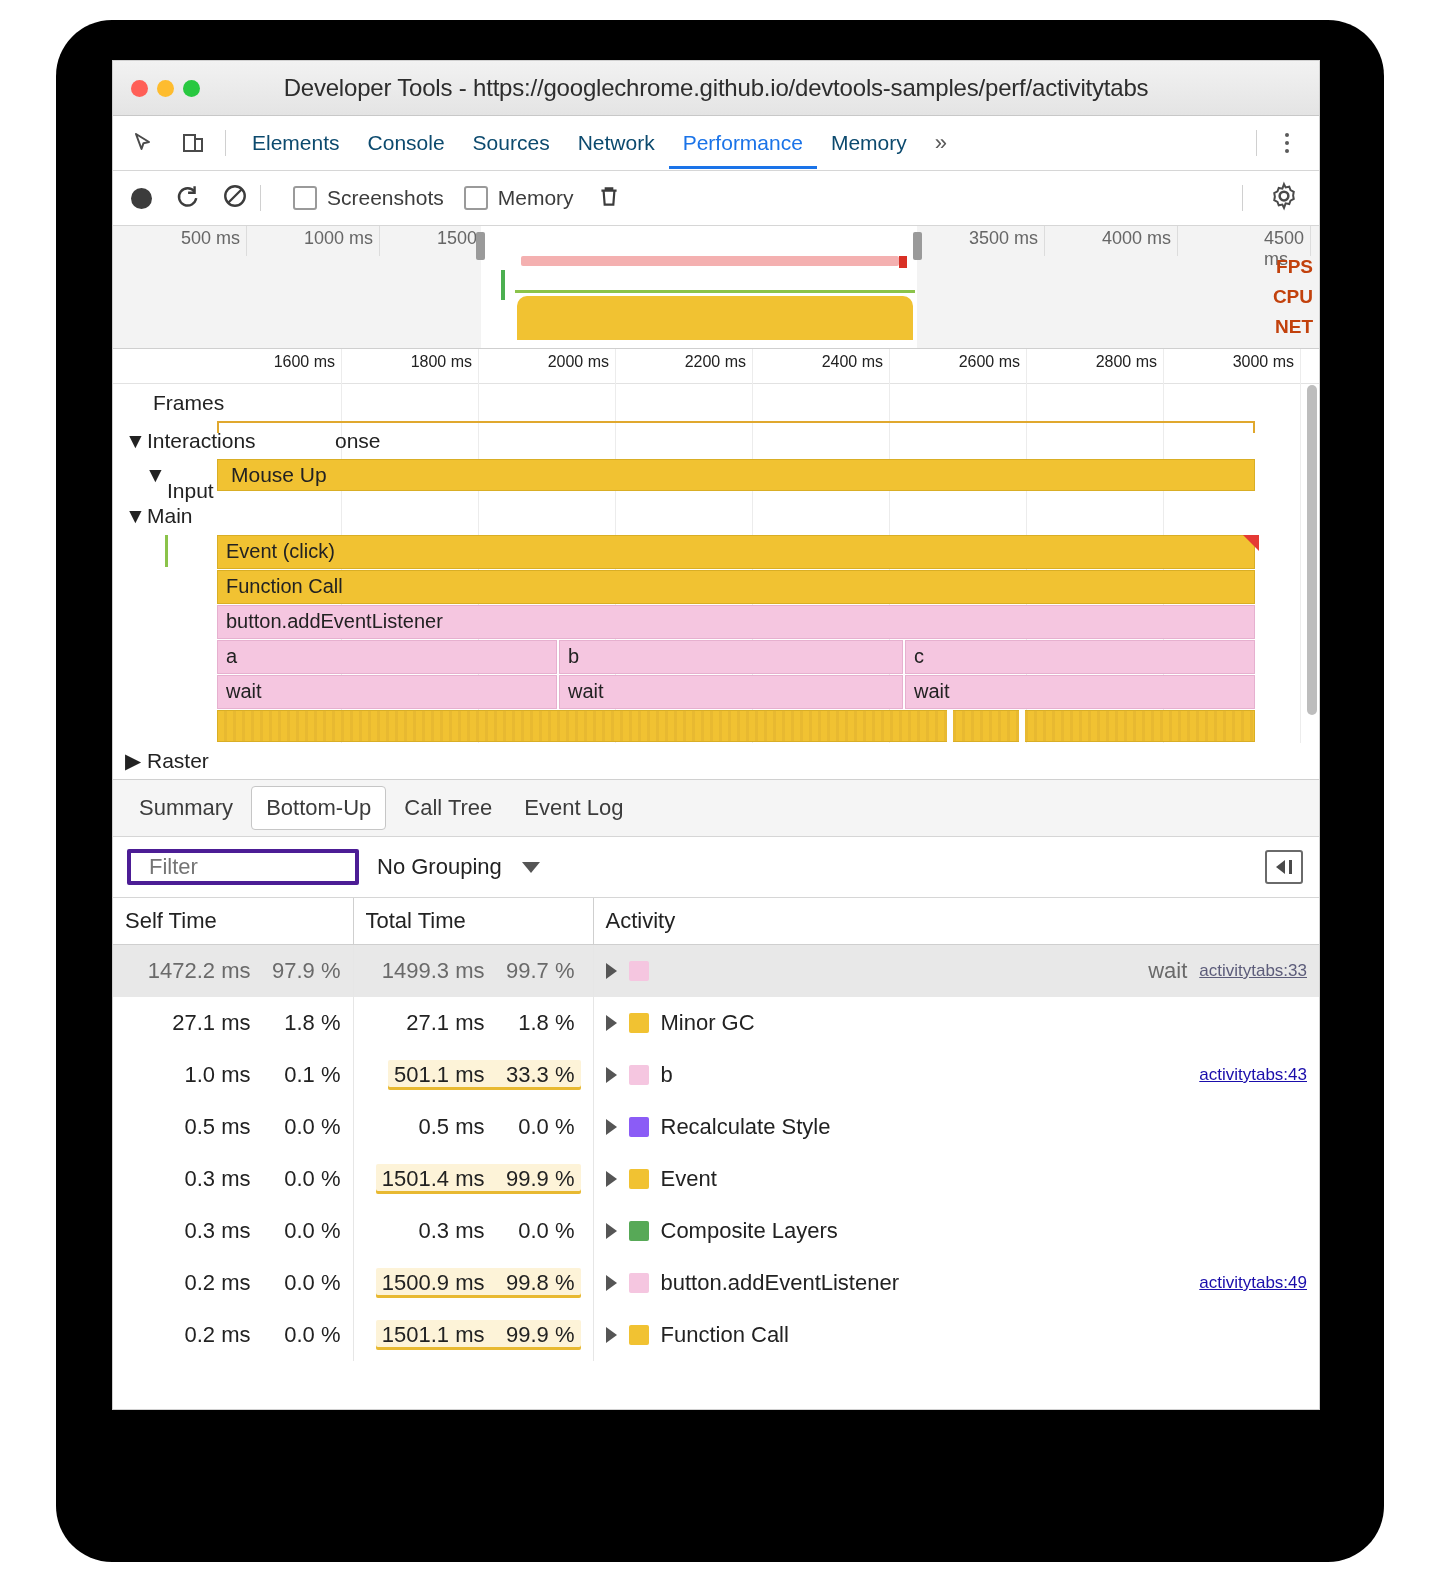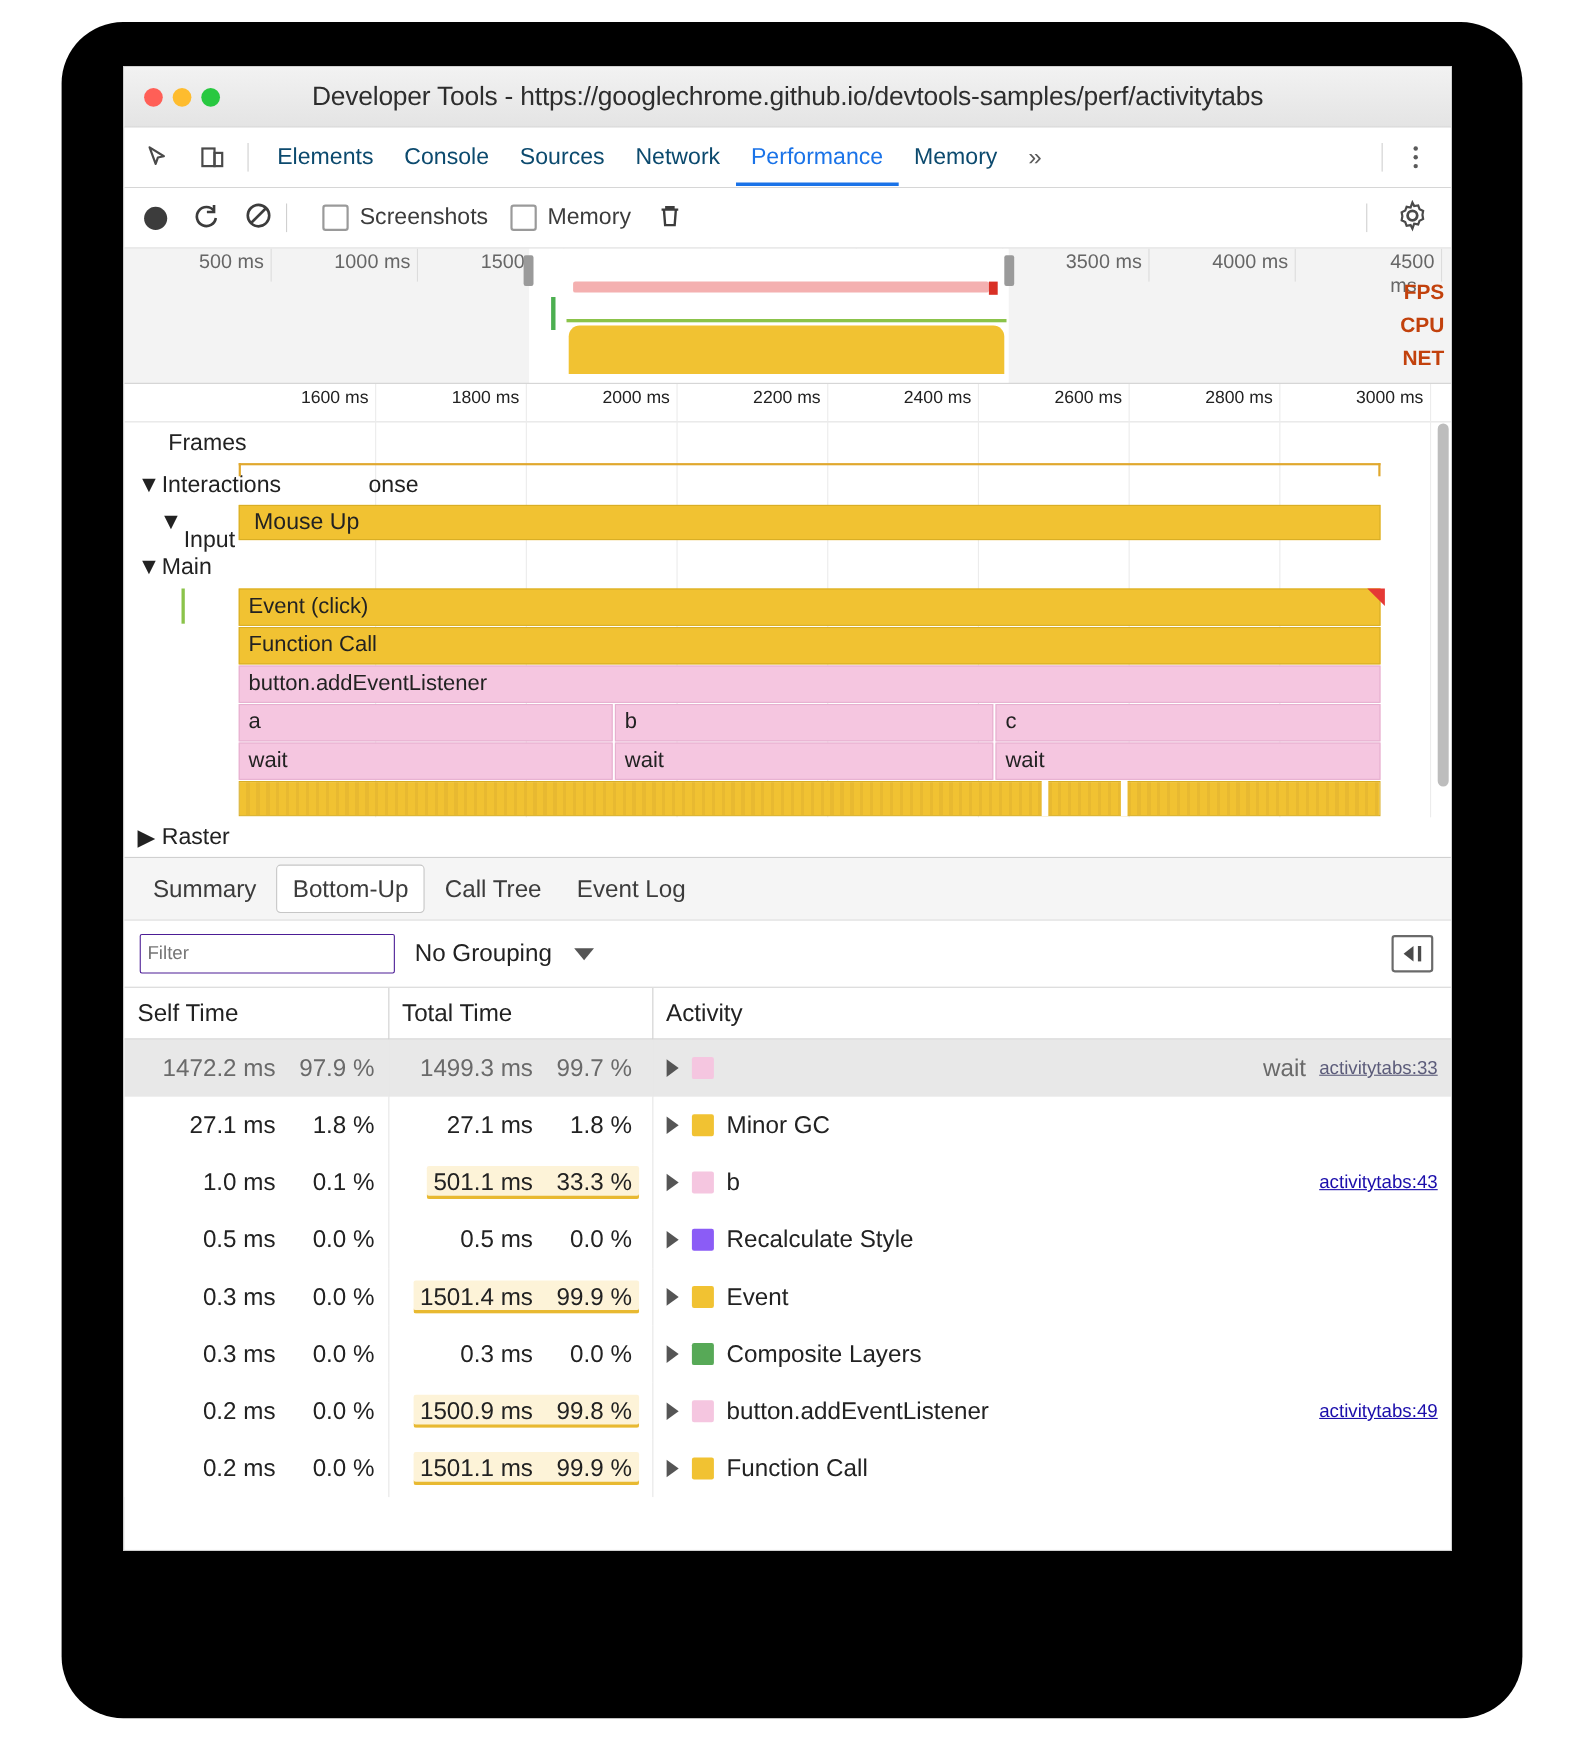--- a/index.html
+++ b/index.html
@@ -265,25 +265,25 @@
     align-items: center;
     border-bottom: 1px solid #d6d6d6;
     background: #fff;
     position: relative;
     padding-left: 14px;
     gap: 18px;
   }
   .filter-input {
     width: 232px;
     height: 36px;
-    border: 1px solid #4c1d95;
+    border: 4px solid #4c1d95;
     border-radius: 2px;
-    font-size: 17px;
+    font-size: 22px;
     color: #333;
-    padding: 0 6px;
+    padding: 0 18px;
     box-sizing: border-box;
     background: #fff;
     font-family: "Liberation Sans", sans-serif;
   }
   .grouping {
     font-size: 22px;
     color: #222;
   }
   .caret-down {
     width: 0; height: 0;

